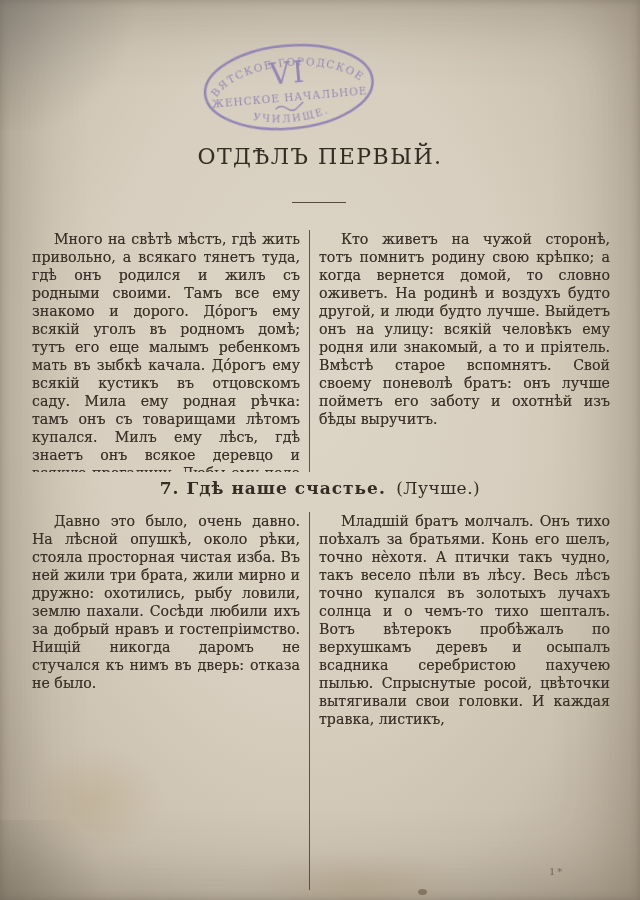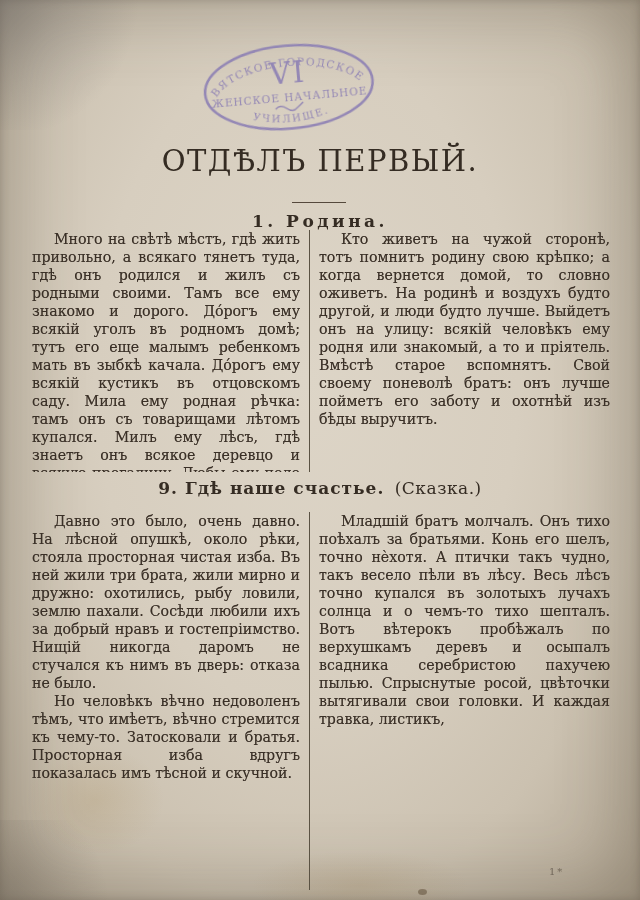--- a/index.html
+++ b/index.html
@@ -20,21 +20,21 @@
   .stain.bottom-center{left:250px;top:850px;width:220px;height:70px;border-radius:50%;
     background:radial-gradient(ellipse, rgba(146,114,60,.15), rgba(146,114,60,0) 70%);}
   .stain.speck{left:418px;top:889px;width:9px;height:6px;border-radius:50%;
     background:rgba(80,62,40,.45);}
 
   .stamp{position:absolute;left:200px;top:43px;width:180px;height:92px;
     transform:rotate(-5deg);opacity:.88;filter:blur(.35px);}
   .stamp text{font-family:"DejaVu Serif","Liberation Serif",serif;}
 
   .title{position:absolute;top:144px;left:0;width:640px;text-align:center;
-    font-size:29px;font-weight:400;letter-spacing:1.5px;color:#352c23;}
+    font-size:22px;font-weight:400;letter-spacing:1.5px;color:#352c23;}
   .title-rule{position:absolute;top:202px;left:292px;width:54px;height:1px;
     background:#55493c;}
   .h-sec1{position:absolute;top:211px;left:0;width:640px;text-align:center;
     font-size:17px;font-weight:bold;letter-spacing:3.5px;color:#352c23;}
   .h-sec2{position:absolute;top:478px;left:0;width:640px;text-align:center;
     font-size:17px;color:#352c23;}
   .h-sec2 .main{font-weight:bold;letter-spacing:1px;}
   .h-sec2 .note{font-weight:400;margin-left:5px;letter-spacing:.5px;}
 
   .cols{position:absolute;left:32px;width:578px;display:flex;overflow:hidden;}
@@ -77,41 +77,39 @@
       <path d="M 74 65 q 5 -5 11 0 t 11 0 q 4 -3 6 -5" fill="none" stroke="#8b7eb4" stroke-width="1.4"></path>
       <text font-size="10" letter-spacing="2" fill="#8b7eb4">
         <textPath href="#arcBottom" startOffset="50%" text-anchor="middle">УЧИЛИЩЕ.</textPath>
       </text>
     </svg>
   </div>
 
   <div class="title">ОТДѢЛЪ ПЕРВЫЙ.</div>
   <div class="title-rule"></div>
 
-  <div class="h-sec1">1. Родина.</div>
 
   <div class="cols sec1">
     <div class="col left">
       <p>Много на свѣтѣ мѣстъ, гдѣ жить привольно, а всякаго тянетъ туда, гдѣ онъ родился и жилъ съ родными своими. Тамъ все ему знакомо и дорого. До́рогъ ему всякій уголъ въ родномъ домѣ; тутъ его еще малымъ ребенкомъ мать въ зыбкѣ качала. До́рогъ ему всякій кустикъ въ отцовскомъ саду. Мила ему родная рѣчка: тамъ онъ съ товарищами лѣтомъ купался. Милъ ему лѣсъ, гдѣ знаетъ онъ всякое деревцо и всякую прогалину. Любы ему поле и лугъ: въ нихъ каждая</p>
     </div>
     <div class="col-divider"></div>
     <div class="col right">
       <p>Кто живетъ на чужой сторонѣ, тотъ помнитъ родину свою крѣпко; а когда вернется домой, то словно оживетъ. На родинѣ и воздухъ будто другой, и люди будто лучше. Выйдетъ онъ на улицу: всякій человѣкъ ему родня или знакомый, а то и пріятель. Вмѣстѣ старое вспомнятъ. Свой своему поневолѣ братъ: онъ лучше пойметъ его заботу и охотнѣй изъ бѣды выручитъ.</p>
     </div>
   </div>
 
   <div class="h-sec2">
-    <span class="main">9. Гдѣ наше счастье.</span>
-    <span class="note">(Сказка.)</span>
+    <span class="main">7. Гдѣ наше счастье.</span>
+    <span class="note">(Лучше.)</span>
   </div>
 
   <div class="cols sec2">
     <div class="col left">
       <p>Давно это было, очень давно. На лѣсной опушкѣ, около рѣки, стояла просторная чистая изба. Въ ней жили три брата, жили мирно и дружно: охотились, рыбу ловили, землю пахали. Сосѣди любили ихъ за добрый нравъ и гостепріимство. Нищій никогда даромъ не стучался къ нимъ въ дверь: отказа не было.</p>
-      <p>Но человѣкъ вѣчно недоволенъ тѣмъ, что имѣетъ, вѣчно стремится къ чему-то. Затосковали и братья. Просторная изба вдругъ показалась имъ тѣсной и скучной.</p>
     </div>
     <div class="col-divider"></div>
     <div class="col right">
       <p>Младшій братъ молчалъ. Онъ тихо поѣхалъ за братьями. Конь его шелъ, точно нѐхотя. А птички такъ чудно, такъ весело пѣли въ лѣсу. Весь лѣсъ точно купался въ золотыхъ лучахъ солнца и о чемъ-то тихо шепталъ. Вотъ вѣтерокъ пробѣжалъ по верхушкамъ деревъ и осыпалъ всадника серебристою пахучею пылью. Спрыснутые росой, цвѣточки вытягивали свои головки. И каждая травка, листикъ,</p>
     </div>
   </div>
 
   <div class="sig-mark">1*</div>
 
 </div>

